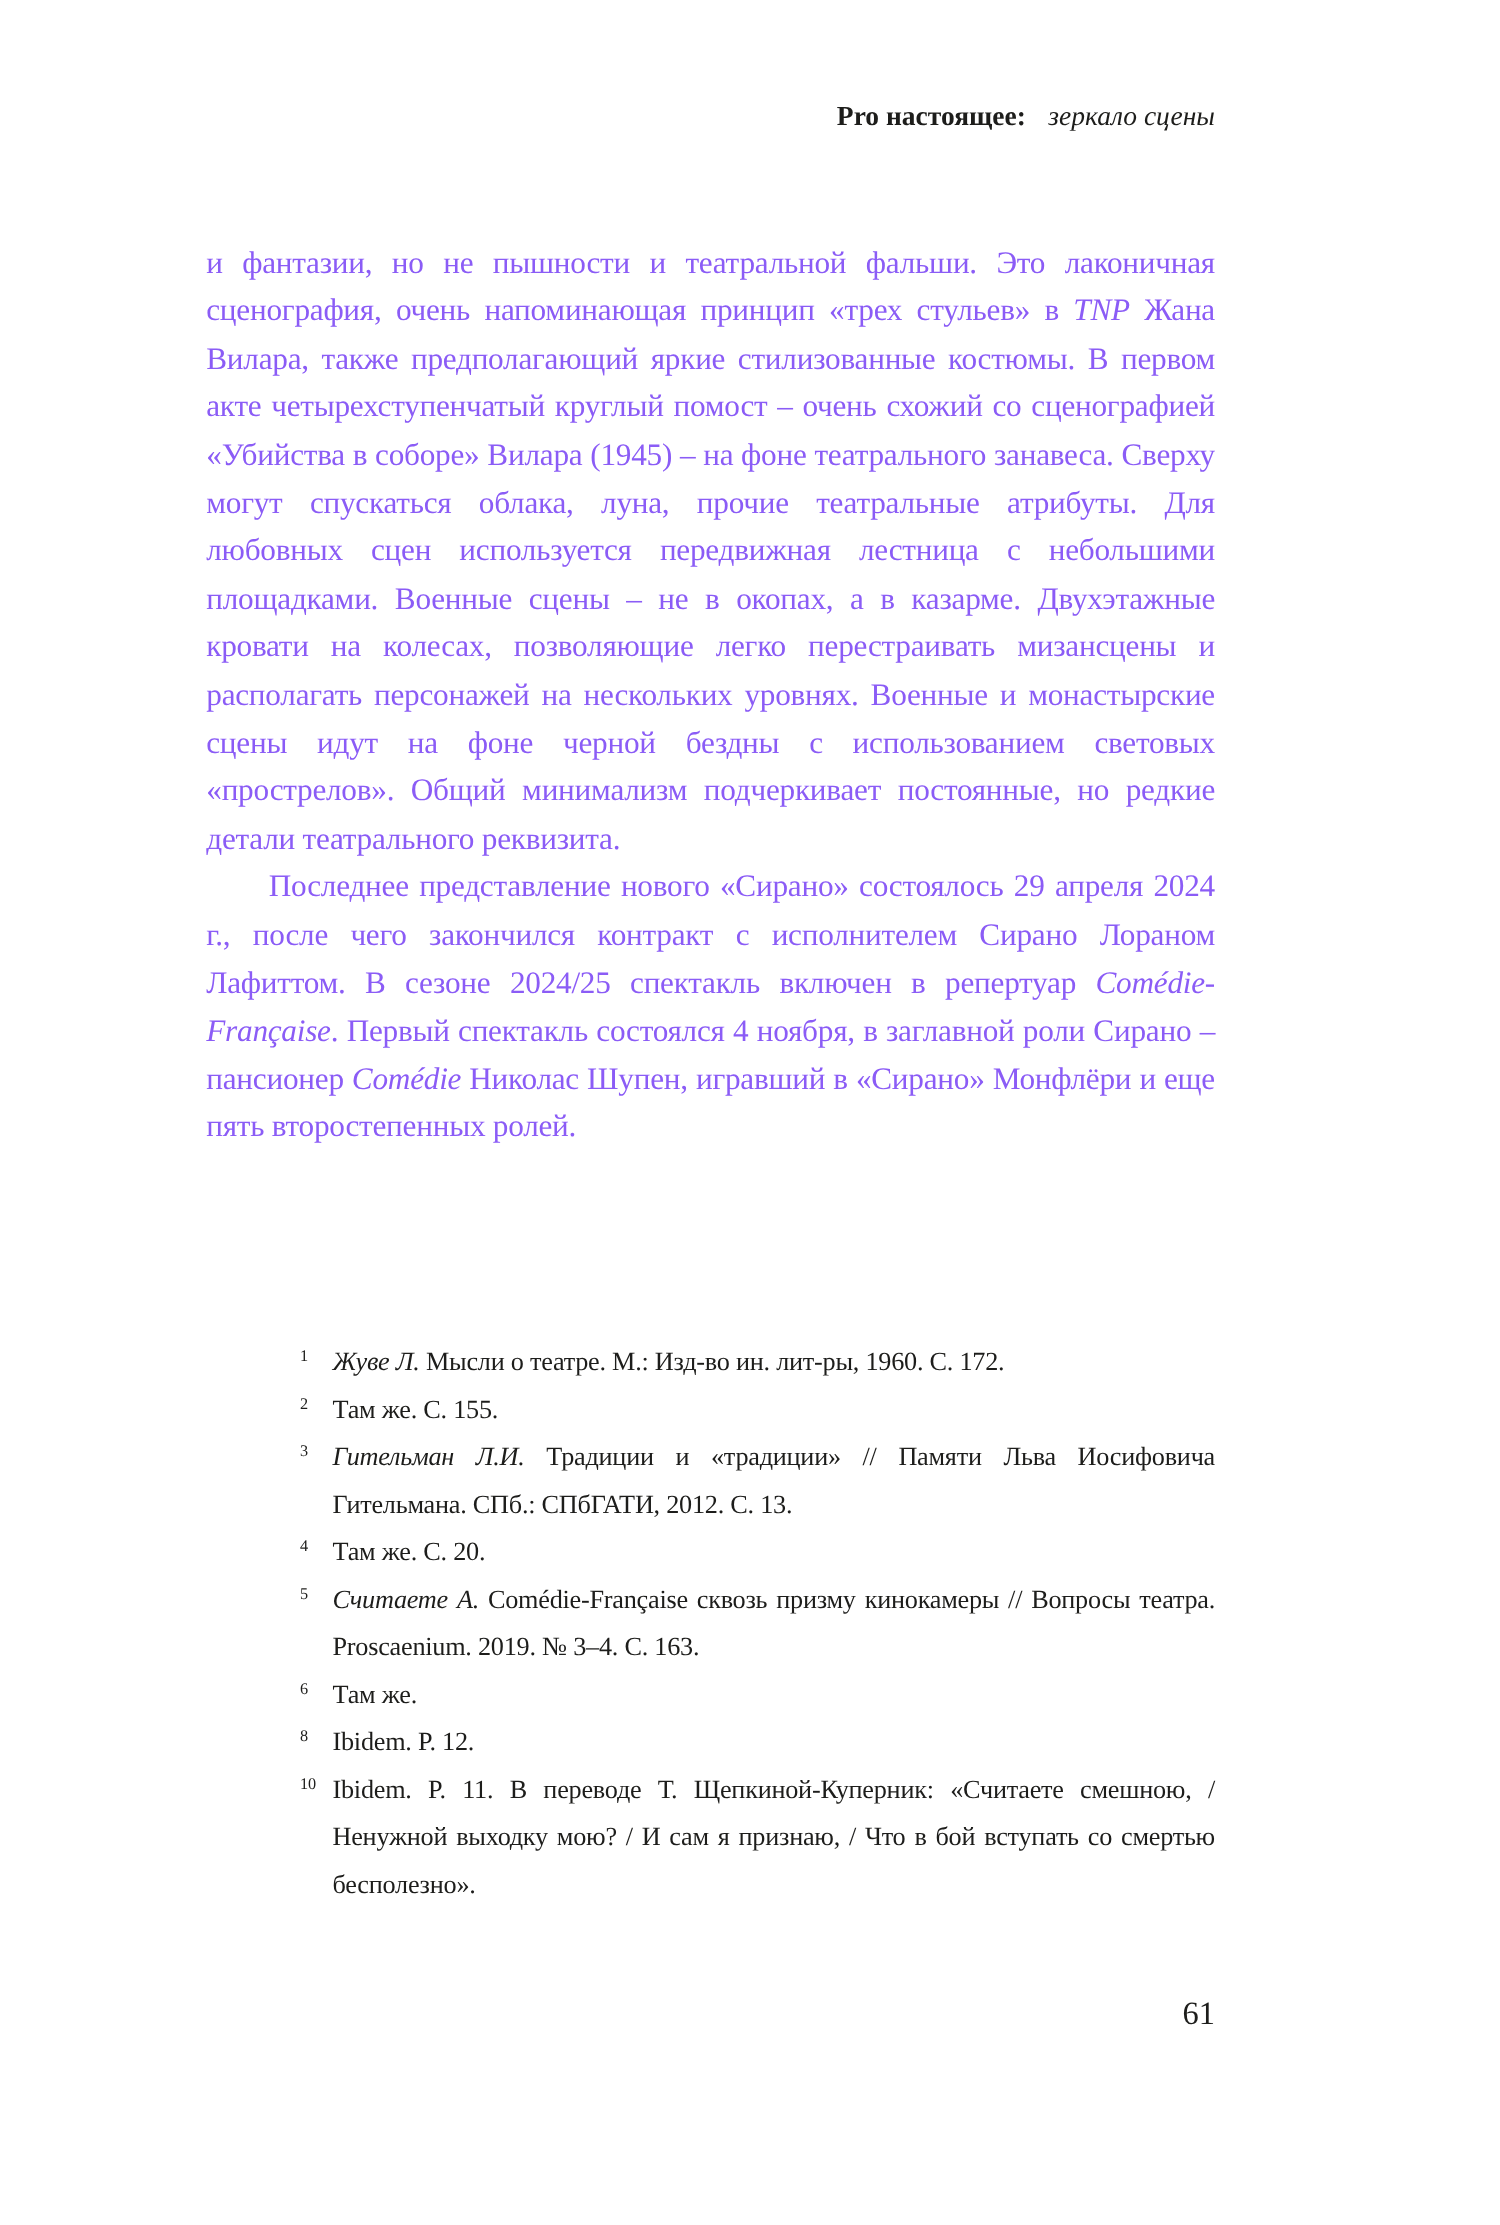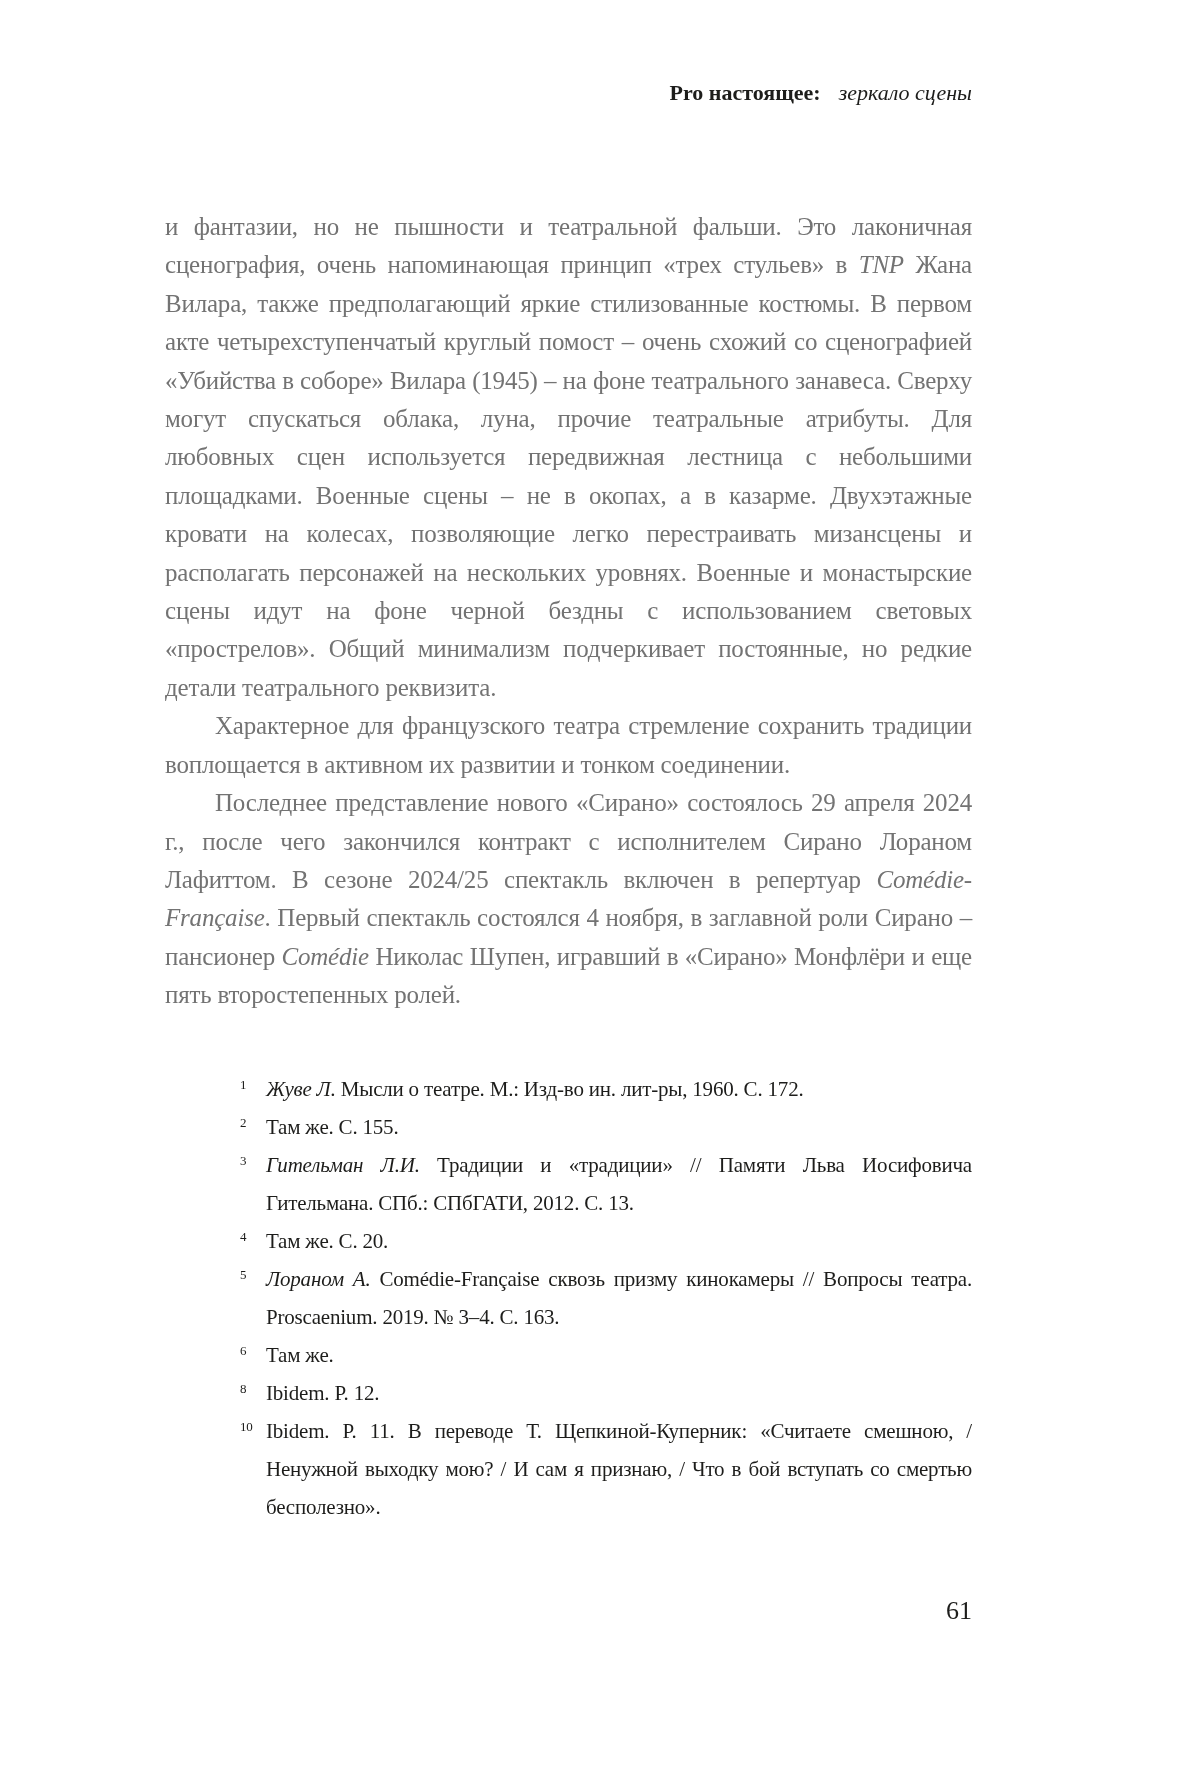--- a/index.html
+++ b/index.html
@@ -25,27 +25,27 @@
     text-align: right;
     white-space: nowrap;
     color: #1d1d1b;
   }
   .rh-bold { font-weight: bold; }
   .rh-italic { font-style: italic; margin-left: 18px; }
 
   .body-text {
     position: absolute;
     left: 165px;
-    top: 208px;
+    top: 192px;
     width: 807px;
     font-size: 25px;
     line-height: 38.4px;
     letter-spacing: -0.2px;
     text-align: justify;
-    color: #737373;
+    color: #8b5cf6;
   }
   .para { margin: 0; }
   .para.indent { text-indent: 50px; }
   .it { font-style: italic; }
 
   .footnotes {
     position: absolute;
     left: 240px;
     top: 1070px;
     width: 732px;
@@ -81,30 +81,29 @@
 <body>
 
 <div class="page">
 
   <div class="running-header">
     <span class="rh-bold">Pro настоящее:</span><span class="rh-italic">зеркало сцены</span>
   </div>
 
   <div class="body-text">
       <p class="para"><span>и фантазии, но не пышности и театральной фальши. Это лаконичная сценография, очень напоминающая принцип «трех стульев» в </span><span class="it">TNP</span><span> Жана Вилара, также предполагающий яркие стилизованные костюмы. В первом акте четырехступенчатый круглый помост – очень схожий со сценографией «Убийства в соборе» Вилара (1945) – на фоне театрального занавеса. Сверху могут спускаться облака, луна, прочие театральные атрибуты. Для любовных сцен используется передвижная лестница с небольшими площадками. Военные сцены – не в окопах, а в казарме. Двухэтажные кровати на колесах, позволяющие легко перестраивать мизансцены и располагать персонажей на нескольких уровнях. Военные и монастырские сцены идут на фоне черной бездны с использованием световых «прострелов». Общий минимализм подчеркивает постоянные, но редкие детали театрального реквизита.</span></p>
-      <p class="para indent"><span>Характерное для французского театра стремление сохранить традиции воплощается в активном их развитии и тонком соединении.</span></p>
       <p class="para indent"><span>Последнее представление нового «Сирано» состоялось 29 апреля 2024 г., после чего закончился контракт с исполнителем Сирано Лораном Лафиттом. В сезоне 2024/25 спектакль включен в репертуар </span><span class="it">Comédie-Française</span><span>. Первый спектакль состоялся 4 ноября, в заглавной роли Сирано – пансионер </span><span class="it">Comédie</span><span> Николас Шупен, игравший в «Сирано» Монфлёри и еще пять второстепенных ролей.</span></p>
     </div>
 
   <div class="footnotes">
       <div class="footnote"><span class="fn-num">1</span><span class="it">Жуве Л.</span><span> Мысли о театре. М.: Изд-во ин. лит-ры, 1960. С. 172.</span></div>
       <div class="footnote"><span class="fn-num">2</span><span>Там же. С. 155.</span></div>
       <div class="footnote"><span class="fn-num">3</span><span class="it">Гительман Л.И.</span><span> Традиции и «традиции» // Памяти Льва Иосифовича Гительмана. СПб.: СПбГАТИ, 2012. С. 13.</span></div>
       <div class="footnote"><span class="fn-num">4</span><span>Там же. С. 20.</span></div>
-      <div class="footnote"><span class="fn-num">5</span><span class="it">Лораном А.</span><span> Comédie-Française сквозь призму кинокамеры // Вопросы театра. Proscaenium. 2019. № 3–4. С. 163.</span></div>
+      <div class="footnote"><span class="fn-num">5</span><span class="it">Считаете А.</span><span> Comédie-Française сквозь призму кинокамеры // Вопросы театра. Proscaenium. 2019. № 3–4. С. 163.</span></div>
       <div class="footnote"><span class="fn-num">6</span><span>Там же.</span></div>
       <div class="footnote"><span class="fn-num">8</span><span>Ibidem. P. 12.</span></div>
       <div class="footnote"><span class="fn-num">10</span><span>Ibidem. P. 11. В переводе Т. Щепкиной-Куперник: «Считаете смешною, / Ненужной выходку мою? / И сам я признаю, / Что в бой вступать со смертью бесполезно».</span></div>
     </div>
 
   <div class="page-number">61</div>
 
 </div>
 
 </body></html>

